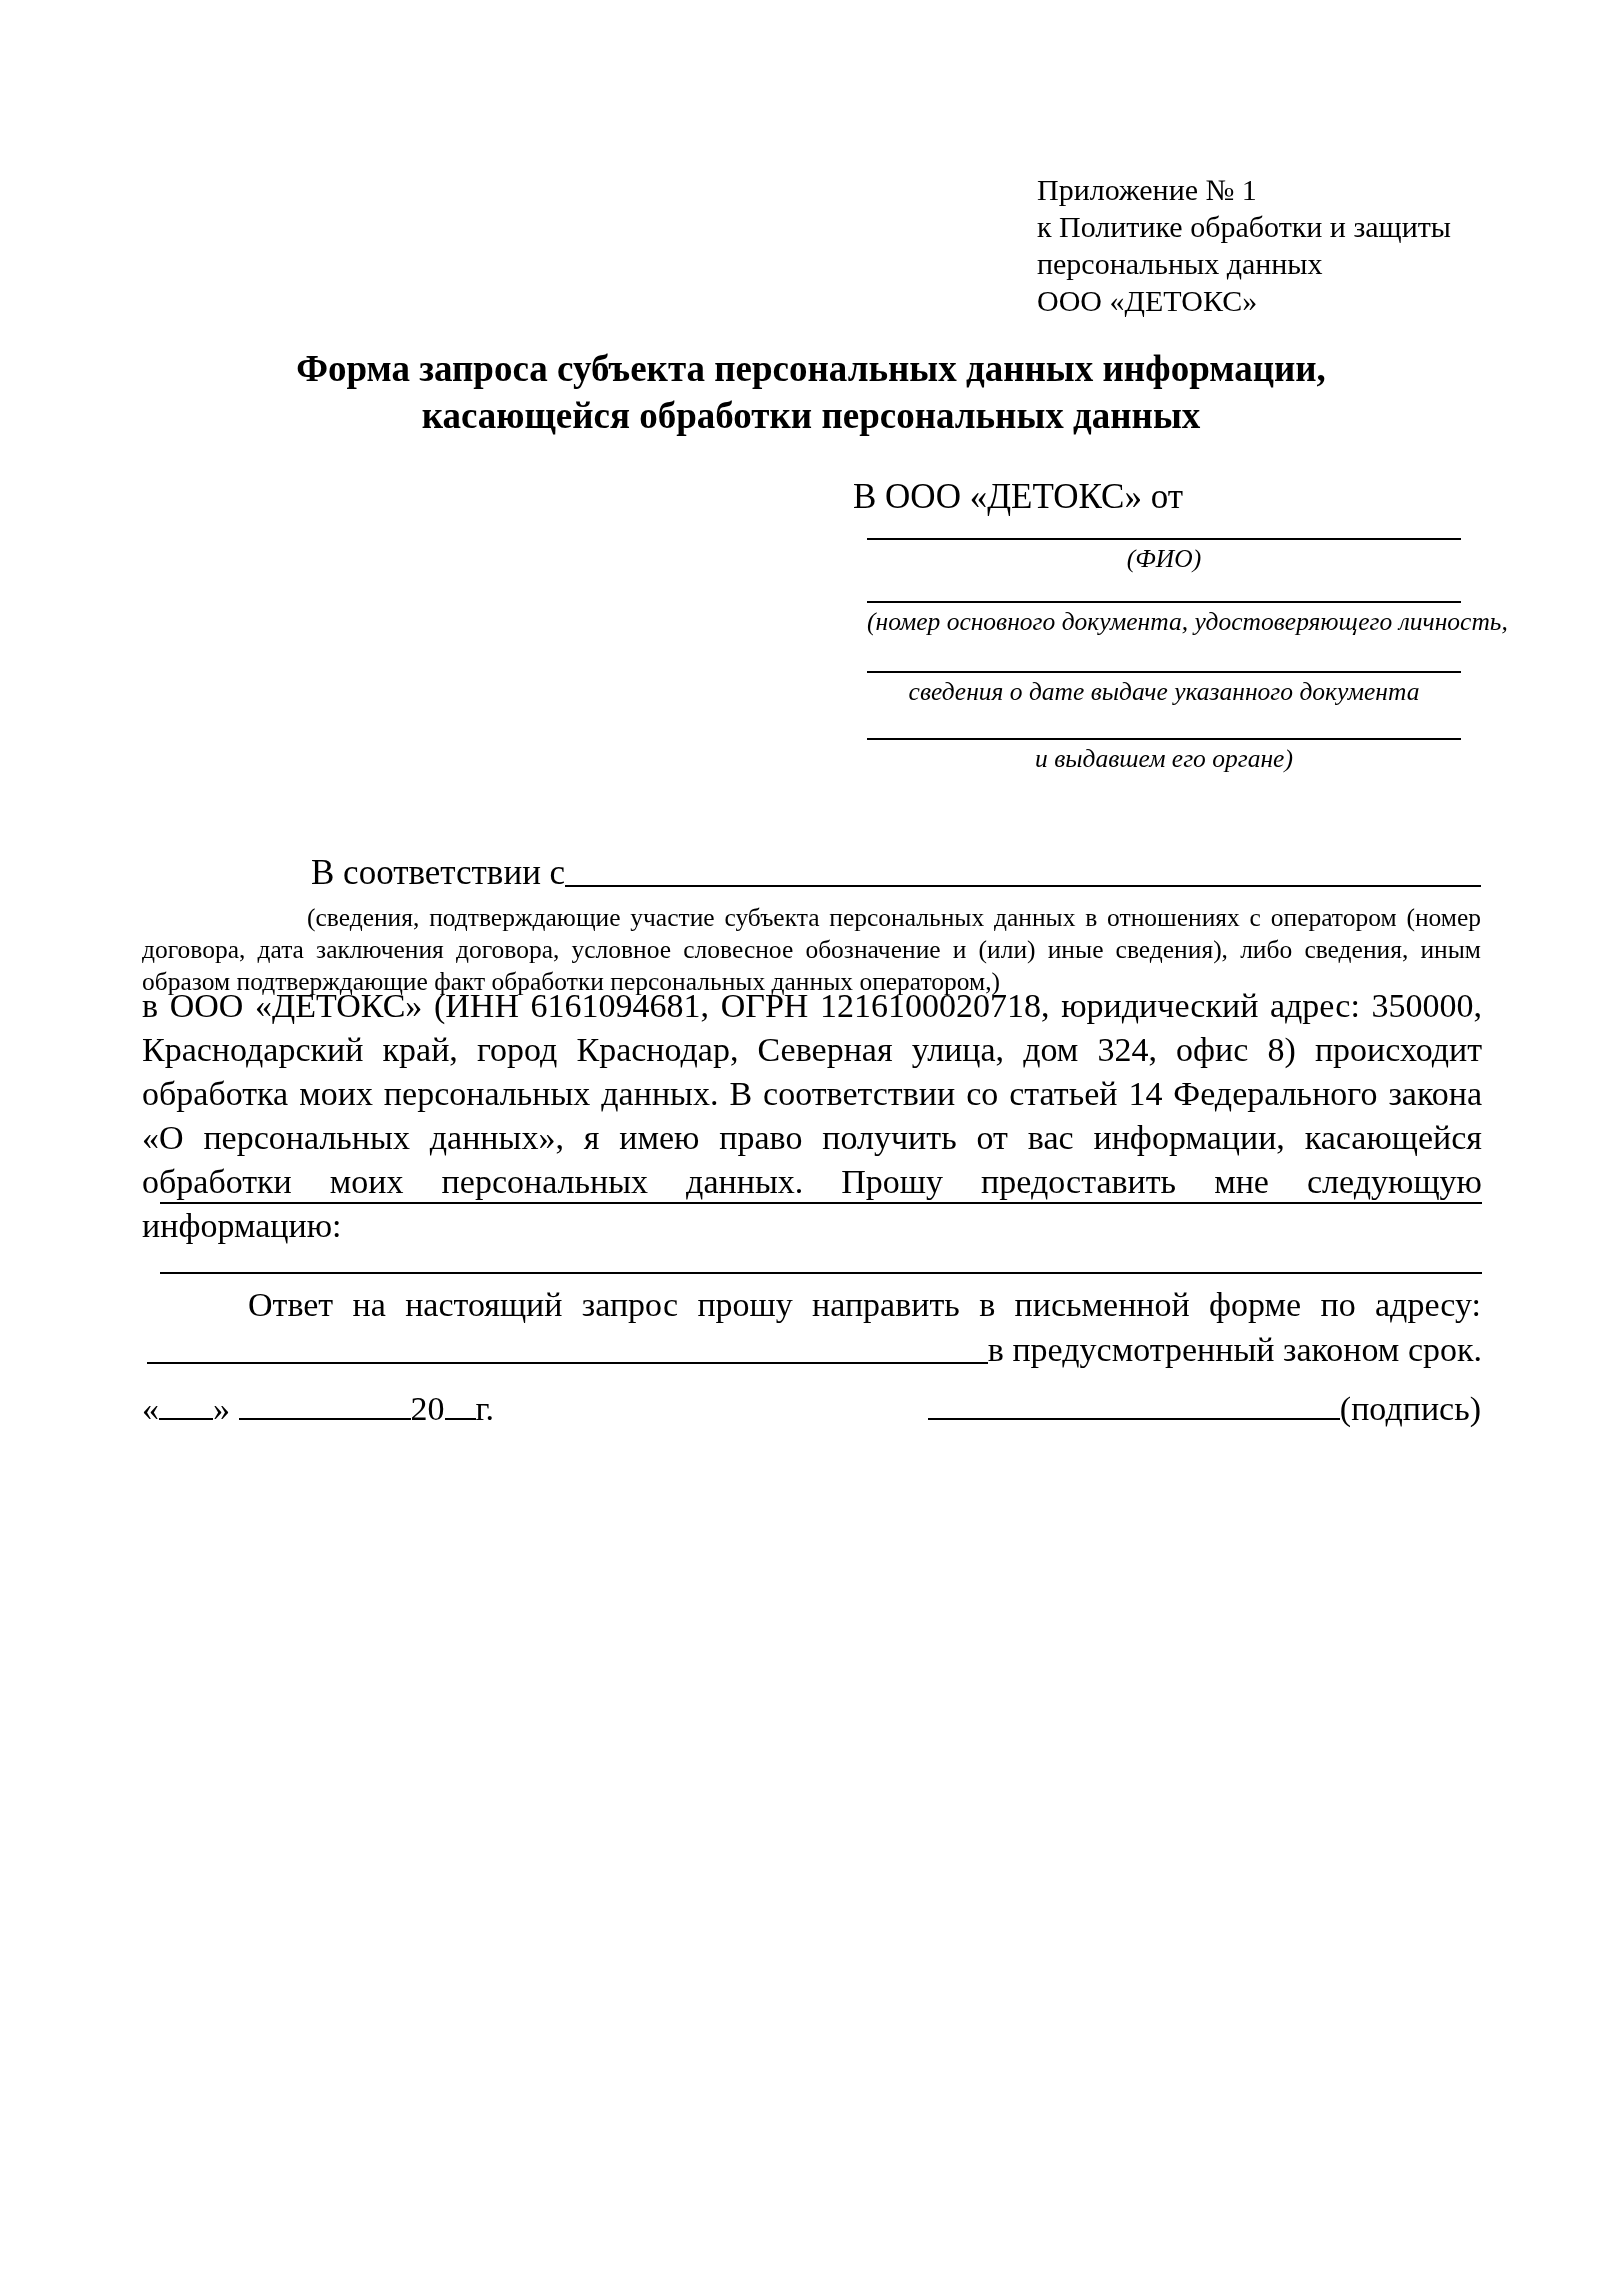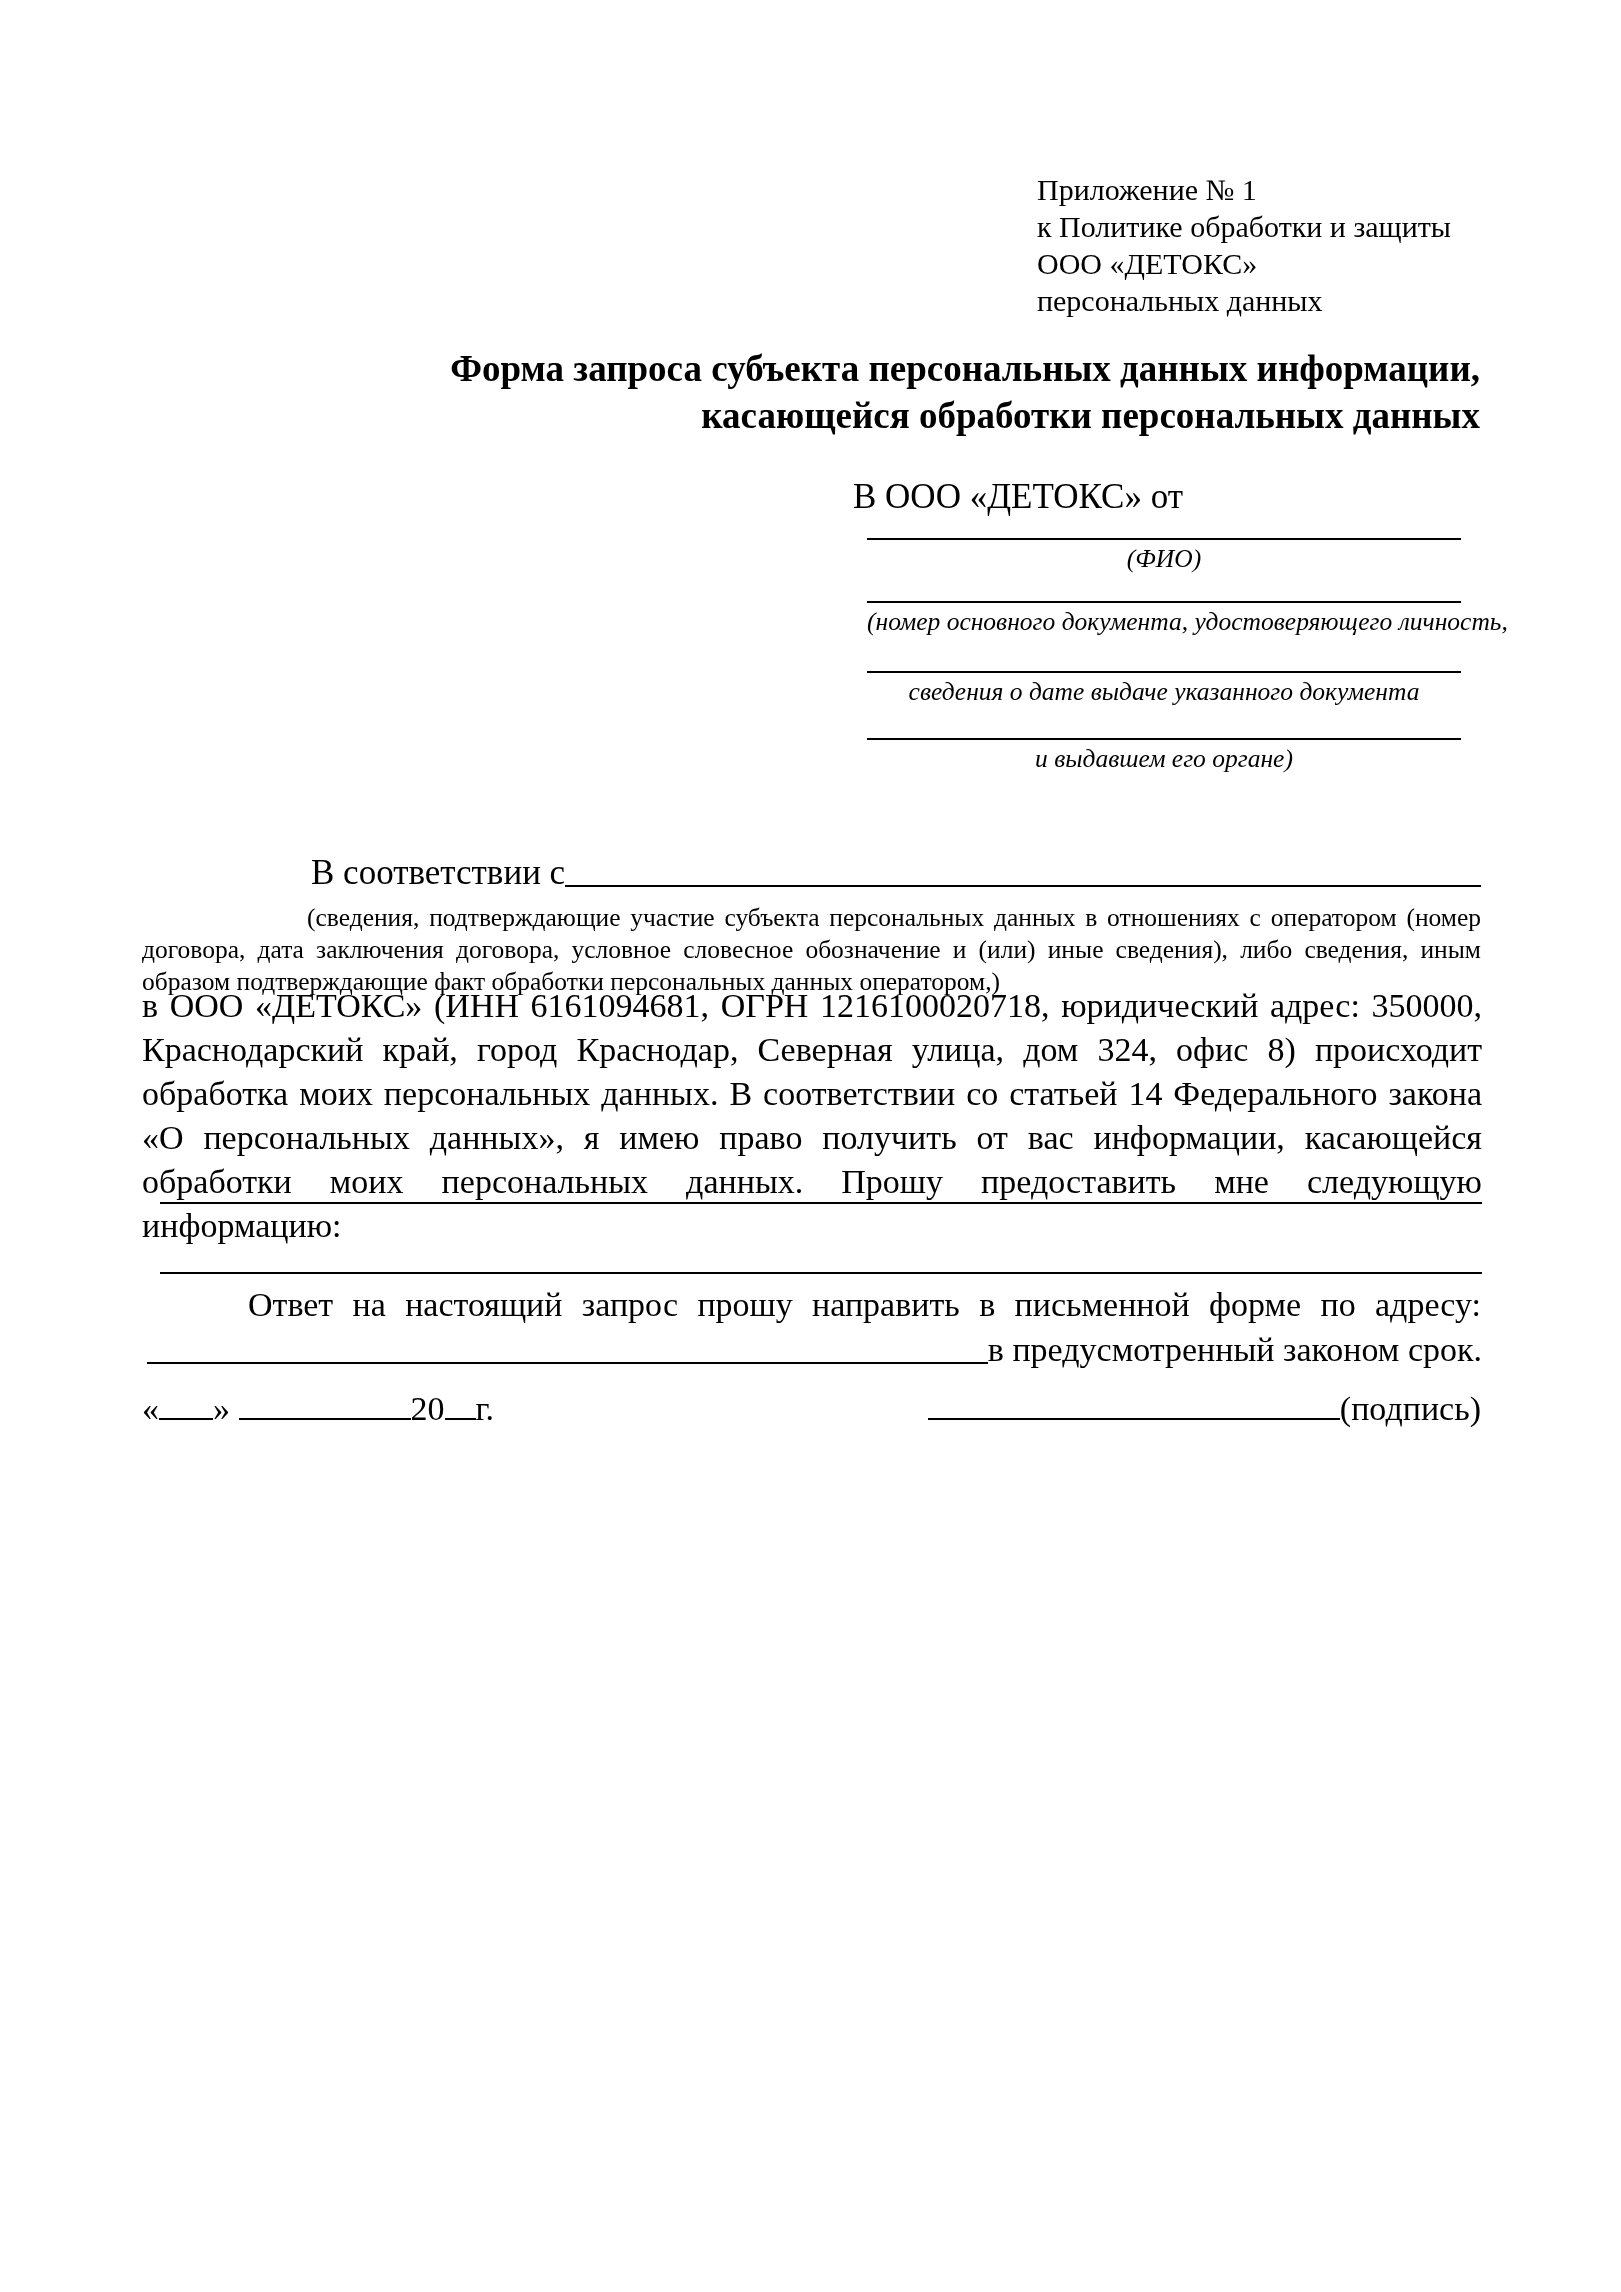--- a/index.html
+++ b/index.html
@@ -21,21 +21,21 @@
     font-size: 30px;
     line-height: 37px;
     white-space: nowrap;
   }
   
   .form-title {
     position: absolute;
     left: 142px;
     top: 329px;
     width: 1338px;
-    text-align: right;
+    text-align: center;
     font-weight: 700;
     font-size: 37px;
     line-height: 47px;
   }
   
   .to-line {
     position: absolute;
     left: 853px;
     top: 461px;
     font-size: 35px;
@@ -149,22 +149,22 @@
   .nowrap { white-space: nowrap; }
 </style>
 </head>
 <body>
 
 <div class="page">
 
   <div class="appendix">
     <div>Приложение № 1</div>
     <div>к Политике обработки и защиты</div>
+    <div>персональных данных</div>
     <div>ООО «ДЕТОКС»</div>
-    <div>персональных данных</div>
   </div>
 
   <div class="form-title">
     <div>Форма запроса субъекта персональных данных информации,</div>
     <div>касающейся обработки персональных данных</div>
   </div>
 
   <div class="to-line">В ООО «ДЕТОКС» от</div>
 
   <div class="field" style="top:522px">

